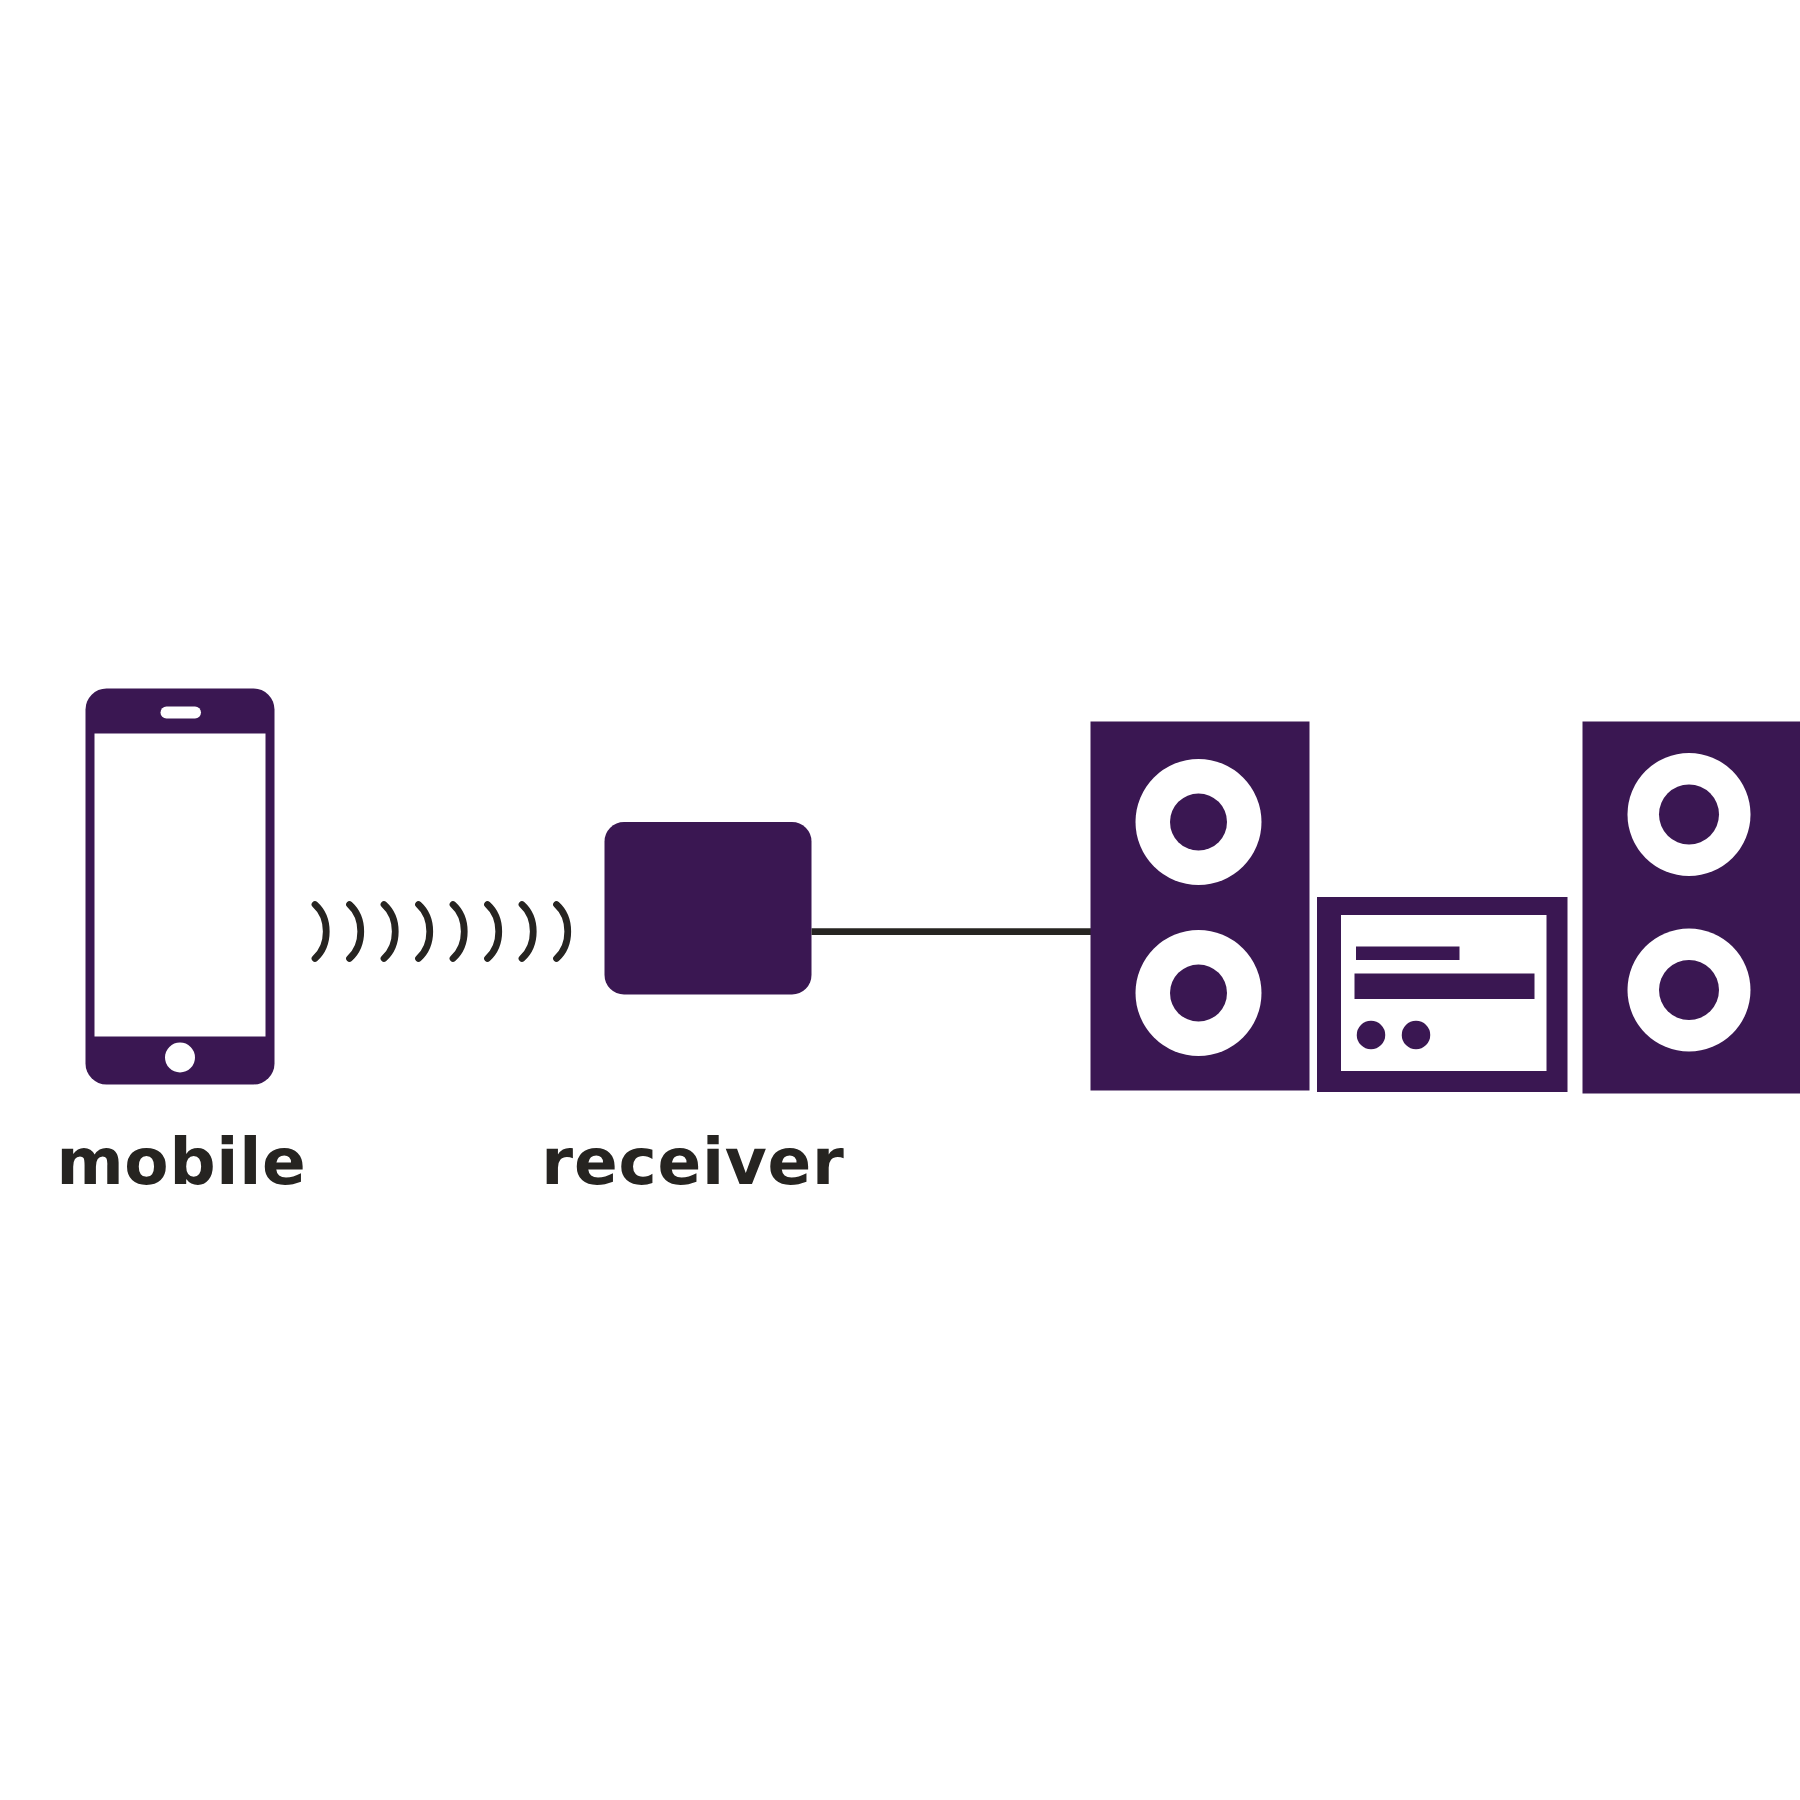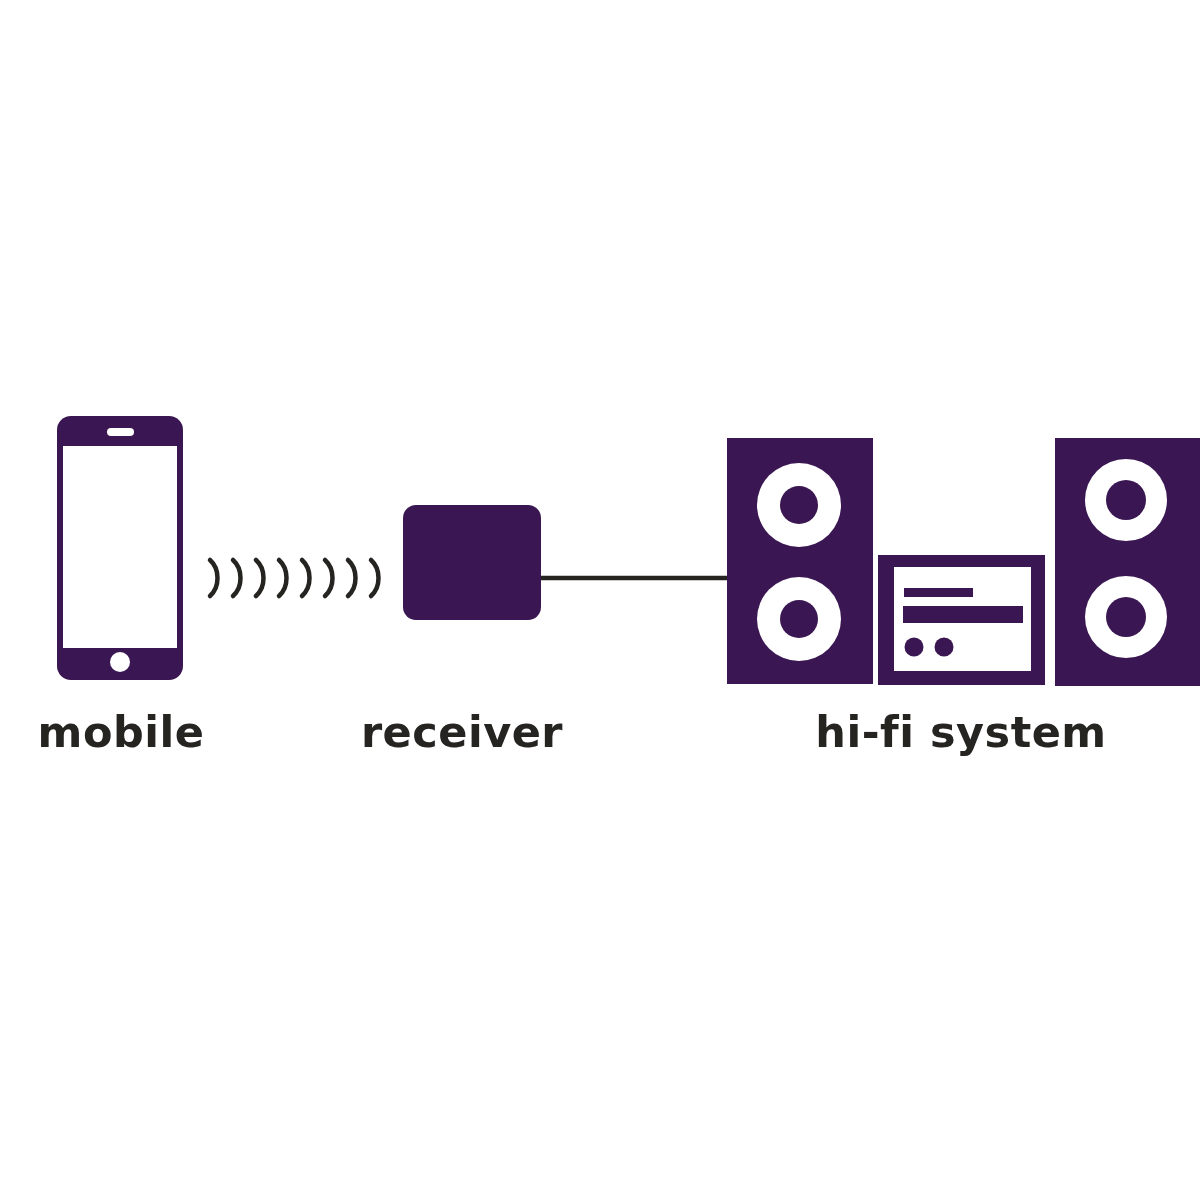--- a/index.html
+++ b/index.html
@@ -13,20 +13,21 @@
     height: 1200px;
     background: var(--background);
     font-family: "DejaVu Sans", "Liberation Sans", sans-serif;
     overflow: hidden;
   }
   .canvas {
     position: relative;
     width: 1200px;
     height: 936px;
     background: var(--background);
+    margin-top: 43px;
   }
   .diagram-svg {
     position: absolute;
     left: 0; top: 0;
     width: 1200px; height: 1200px;
   }
   .node-label {
     position: absolute;
     top: 707px;
     transform: translateX(-50%);
@@ -98,15 +99,14 @@
         <circle cx="1126" cy="617" r="20" fill="var(--primary)"></circle>
       </g>
 
     </g>
   </svg>
 
   <div class="node-label label-mobile">mobile</div>
 
   <div class="node-label label-receiver">receiver</div>
 
-  <div class="node-label label-hifi">hi-fi system</div>
 
 </div>
 
 </body></html>

